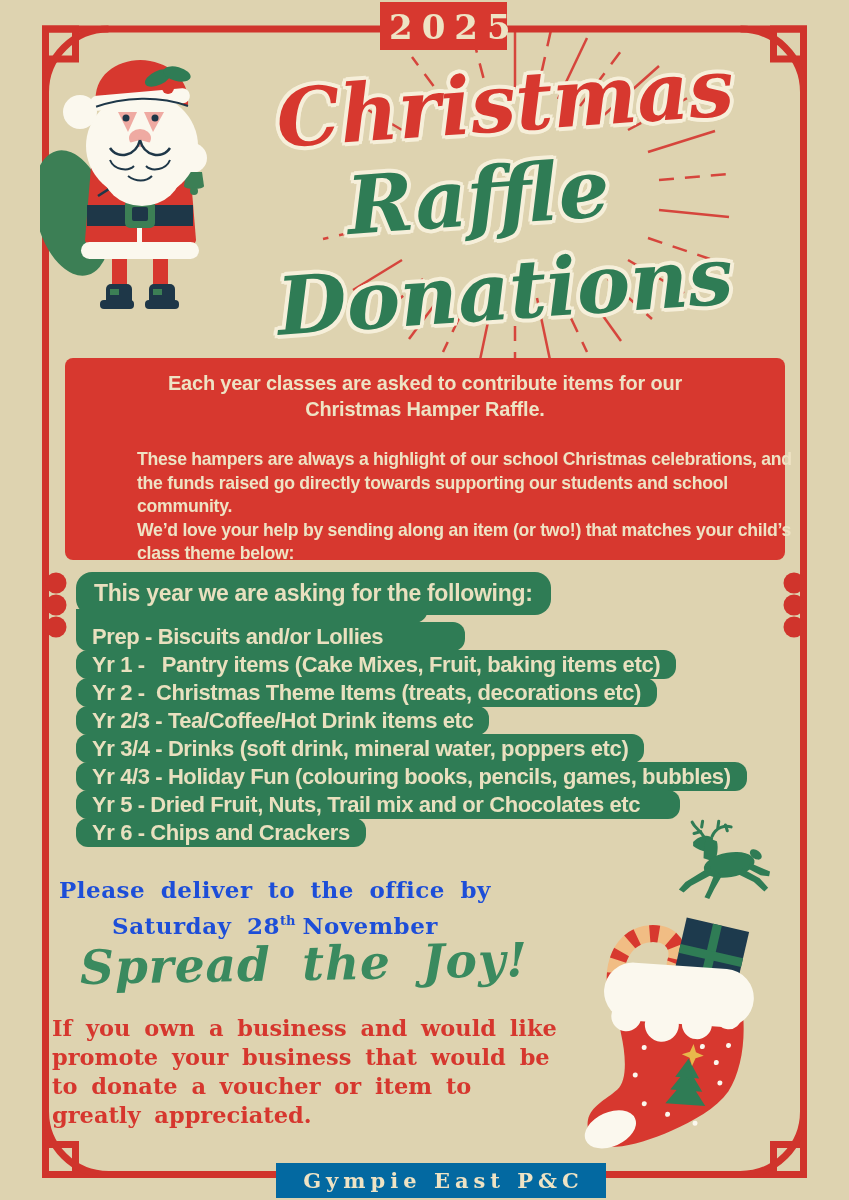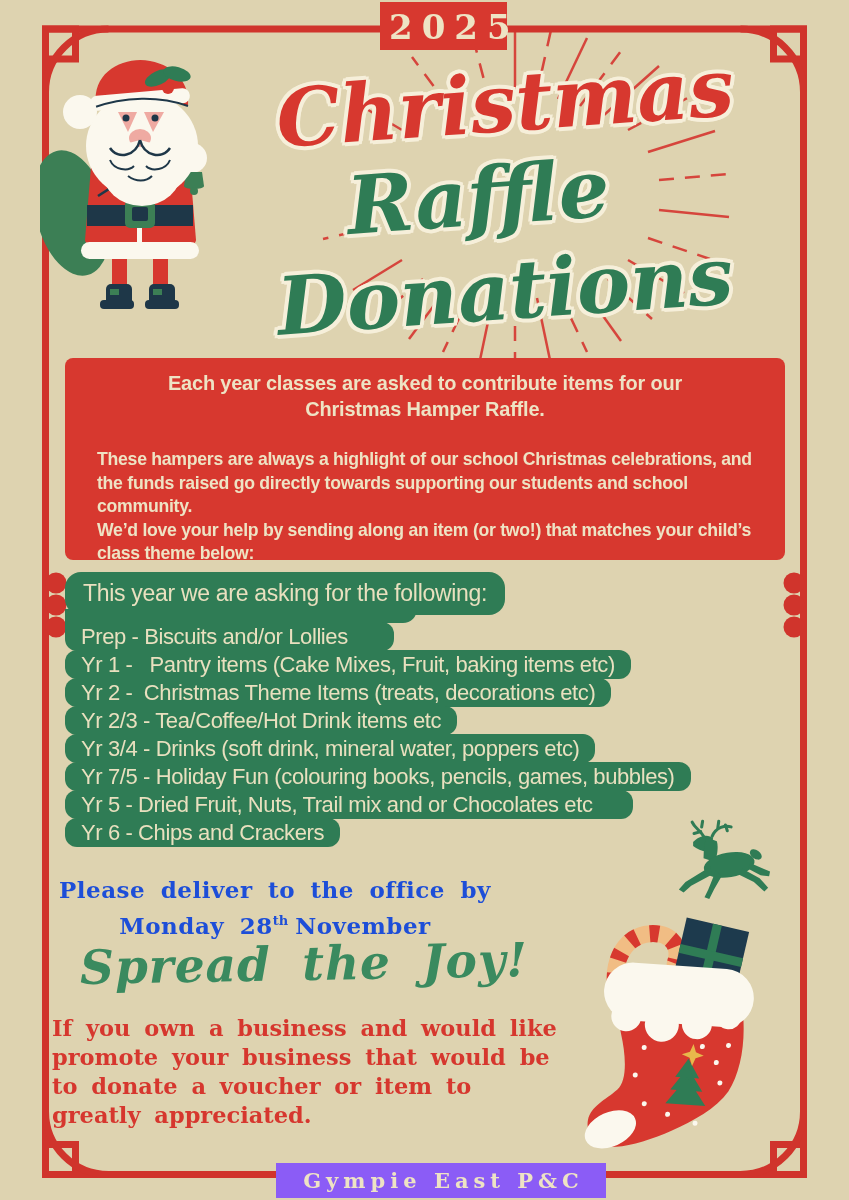--- a/index.html
+++ b/index.html
@@ -23,32 +23,32 @@
                       -3px -3px 0 #f6efda,3px -3px 0 #f6efda,-3px 3px 0 #f6efda,3px 3px 0 #f6efda;}
   .t1{left:505px;top:56px;font-size:80px;color:#d7382f;}
   .t2{left:478px;top:150px;font-size:80px;color:#2f7c55;}
   .t3{left:505px;top:244px;font-size:80px;color:#2f7c55;}
 
   
   .intro-box{position:absolute;left:65px;top:358px;width:720px;height:202px;background:#d7382f;
              border-radius:8px;color:#eee3c4;box-sizing:border-box;padding:12px 32px;
              font-weight:bold;}
   .intro-head{text-align:center;font-size:21px;line-height:26px;letter-spacing:-0.2px;}
-  .intro-body{margin-top:25px;font-size:19px;line-height:23.5px;letter-spacing:-0.3px;}
+  .intro-body{margin-top:25px;font-size:19px;line-height:23.5px;letter-spacing:-0.3px;margin-left:40px;}
   .cline{white-space:nowrap;transform:scaleX(0.93);transform-origin:0 50%;}
   .cline-c{white-space:nowrap;transform:scaleX(0.95);transform-origin:50% 50%;}
 
   
-  .asking{position:absolute;left:65px;top:572px;color:#e9e0bf;font-weight:normal;}
+  .asking{position:absolute;left:76px;top:572px;color:#e9e0bf;font-weight:bold;}
   .ask-head{width:fit-content;background:#2f7c55;padding:8px 18px;font-size:23px;
             border-radius:16px;letter-spacing:-0.3px;white-space:pre;}
   .ask-spacer{width:352px;height:14px;background:#2f7c55;margin-top:-6px;border-radius:0 0 14px 0;}
   .ask-row{width:fit-content;background:#2f7c55;font-size:22px;line-height:29px;margin-top:-1px;
            padding:0 16px;border-radius:12px;letter-spacing:-0.4px;white-space:pre;}
-  .ask-rows .ask-row:nth-child(1){padding-right:46px;border-radius:0 12px 12px 12px;}
+  .ask-rows .ask-row:nth-child(1){padding-right:82px;border-radius:0 12px 12px 12px;}
   .ask-rows .ask-row:nth-child(4){}
   .ask-rows .ask-row:nth-child(7){padding-right:40px;}
   .ask-rows .ask-row:nth-child(8){padding-right:16px;}
 
   
   .deliver{position:absolute;left:50px;top:874px;width:450px;text-align:center;color:#1d4ed8;
            font-family:"DejaVu Serif",serif;font-weight:bold;font-size:23px;line-height:31px;
            word-spacing:7px;letter-spacing:0.5px;}
   .deliver sup{font-size:13px;letter-spacing:0;}
   .sfx{margin-left:7px;}
@@ -57,21 +57,21 @@
   .joy{position:absolute;left:80px;top:936px;font-family:"DejaVu Serif",serif;font-style:italic;
        font-weight:bold;font-size:47px;color:#3a8a5f;letter-spacing:1px;word-spacing:14px;
        transform:rotate(-1deg);}
 
   
   .business{position:absolute;left:52px;top:1014px;width:515px;text-align:left;color:#d6372e;
             font-family:"DejaVu Serif",serif;font-weight:bold;font-size:22.5px;line-height:29px;
             word-spacing:6px;}
 
   
-  .footer{position:absolute;left:276px;top:1163px;width:330px;height:35px;background:#8b5cf6;
+  .footer{position:absolute;left:276px;top:1163px;width:330px;height:35px;background:#0369a1;
           color:#eee3c4;font-family:"DejaVu Serif",serif;font-weight:bold;font-size:21px;
           letter-spacing:5px;text-indent:5px;text-align:center;line-height:36px;}
 </style>
 </head>
 <body>
 
 <div class="page">
 
   <svg class="frame-svg" width="849" height="1200" viewBox="0 0 849 1200">
     <g stroke="#d6453c" stroke-width="2.5" fill="none">
@@ -189,21 +189,21 @@
 
   <div class="asking">
     <div class="ask-head">This year we are asking for the following:</div>
     <div class="ask-spacer"></div>
     <div class="ask-rows">
       <div class="ask-row">Prep - Biscuits and/or Lollies</div>
       <div class="ask-row">Yr 1 -   Pantry items (Cake Mixes, Fruit, baking items etc)</div>
       <div class="ask-row">Yr 2 -  Christmas Theme Items (treats, decorations etc)</div>
       <div class="ask-row">Yr 2/3 - Tea/Coffee/Hot Drink items etc</div>
       <div class="ask-row">Yr 3/4 - Drinks (soft drink, mineral water, poppers etc)</div>
-      <div class="ask-row">Yr 7/5 - Holiday Fun (colouring books, pencils, games, bubbles)</div>
+      <div class="ask-row">Yr 4/3 - Holiday Fun (colouring books, pencils, games, bubbles)</div>
       <div class="ask-row">Yr 5 - Dried Fruit, Nuts, Trail mix and or Chocolates etc</div>
       <div class="ask-row">Yr 6 - Chips and Crackers</div>
     </div>
   </div>
 
   <svg class="abs" style="left:676px;top:818px;" width="95" height="90" viewBox="0 0 100 92">
     <g fill="#2f7c55" stroke="none">
       <path d="M18,24 C24,17 34,15 39,20 L37,33 C30,35 23,32 18,28 Z"></path>
       <path d="M32,19 L43,23 C45,30 43,39 41,45 L29,41 C29,32 30,25 32,19 Z"></path>
       <ellipse cx="56" cy="48" rx="27" ry="13" transform="rotate(-10 56 48)"></ellipse>
@@ -219,21 +219,21 @@
         <path d="M27,8 L28,2"></path>
       <path d="M38,18 C42,8 52,6 58,8"></path>
       <path d="M44,9 L45,2"></path>
         <path d="M52,6 L54,12"></path>
     </g>
   </svg>
 
   <div class="deliver">
     <div>Please deliver to the office by</div>
     <div>
-      <span>Monday 28</span><sup>th</sup><span class="sfx">November</span>
+      <span>Saturday 28</span><sup>th</sup><span class="sfx">November</span>
     </div>
   </div>
 
   <div class="joy">Spread the Joy!</div>
 
   <div class="business">
     <div>If you own a business and would like</div>
     <div>promote your business that would be</div>
     <div>to donate a voucher or item to</div>
     <div>greatly appreciated.</div>

